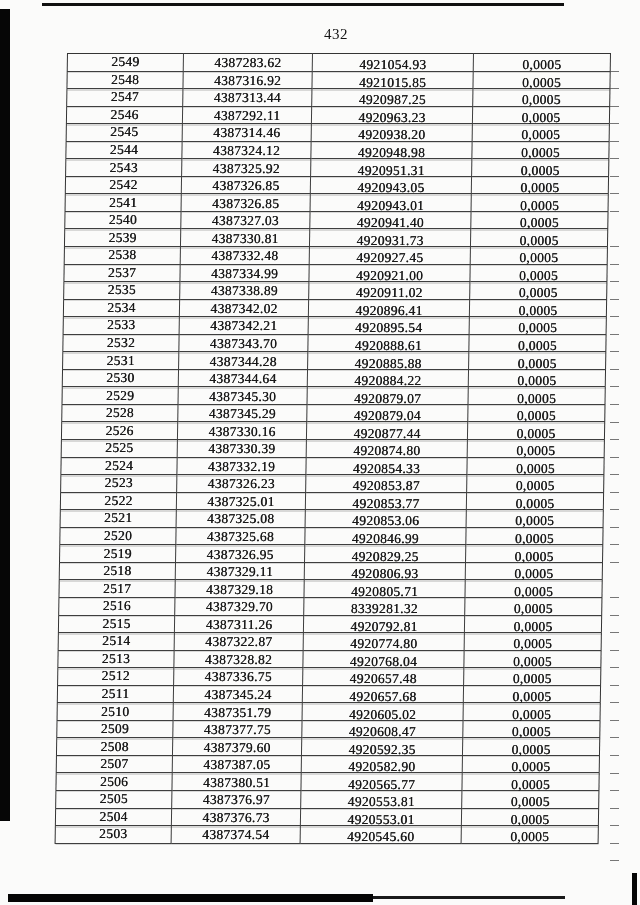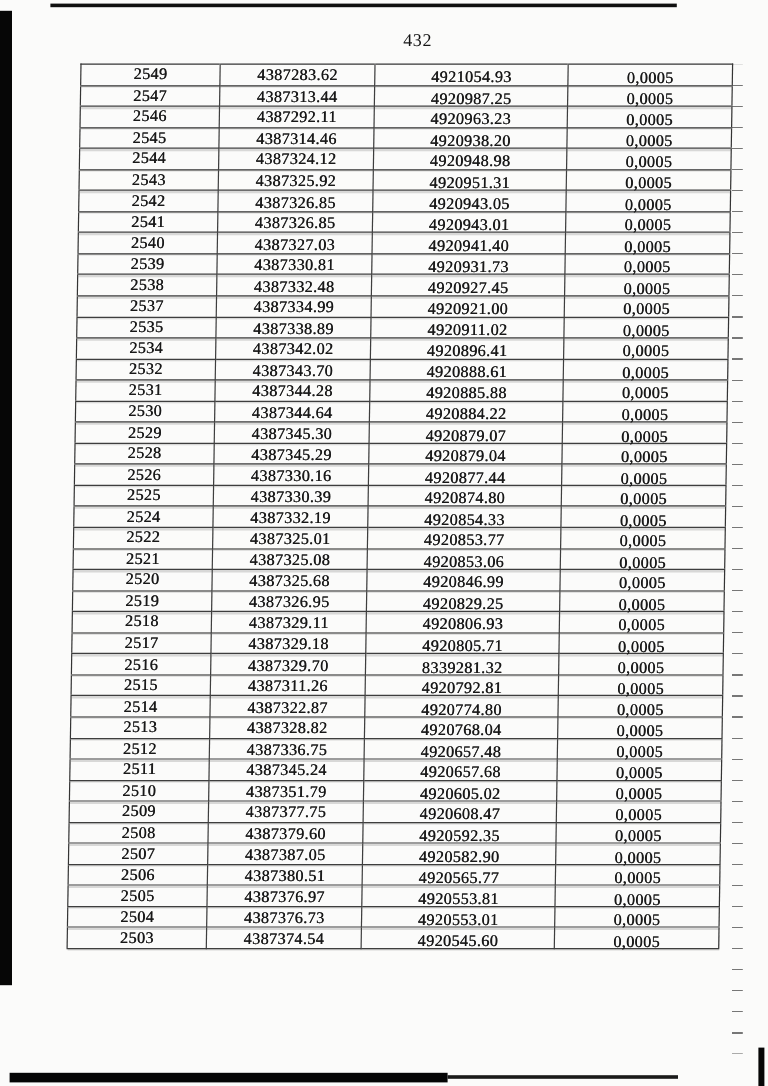--- a/index.html
+++ b/index.html
@@ -8,21 +8,21 @@
     background: #fbfbfa;
     position: relative;
     overflow: hidden;
     font-family: "Liberation Serif", serif;
     color: #181818;
   }
 
   
   .page-number {
     position: absolute;
-    top: 26px; left: 336px;
+    top: 26px; left: 324px;
     font-size: 15px;
     letter-spacing: 0.5px;
     color: #141414;
   }
 
   
   .coords-table {
     position: absolute;
     left: 67px; top: 53px;
     border-collapse: collapse;
@@ -114,20 +114,26 @@
       <col style="width:137px">
     </colgroup>
     <tbody>
         <tr>
           <td><span class="c1">2549</span></td>
           <td><span class="c2">4387283.62</span></td>
           <td><span class="c3">4921054.93</span></td>
           <td><span class="c4">0,0005</span></td>
         </tr>
         <tr>
+          <td><span class="c1">2548</span></td>
+          <td><span class="c2">4387316.92</span></td>
+          <td><span class="c3">4921015.85</span></td>
+          <td><span class="c4">0,0005</span></td>
+        </tr>
+        <tr>
           <td><span class="c1">2547</span></td>
           <td><span class="c2">4387313.44</span></td>
           <td><span class="c3">4920987.25</span></td>
           <td><span class="c4">0,0005</span></td>
         </tr>
         <tr>
           <td><span class="c1">2546</span></td>
           <td><span class="c2">4387292.11</span></td>
           <td><span class="c3">4920963.23</span></td>
           <td><span class="c4">0,0005</span></td>
@@ -192,20 +198,26 @@
           <td><span class="c3">4920911.02</span></td>
           <td><span class="c4">0,0005</span></td>
         </tr>
         <tr>
           <td><span class="c1">2534</span></td>
           <td><span class="c2">4387342.02</span></td>
           <td><span class="c3">4920896.41</span></td>
           <td><span class="c4">0,0005</span></td>
         </tr>
         <tr>
+          <td><span class="c1">2533</span></td>
+          <td><span class="c2">4387342.21</span></td>
+          <td><span class="c3">4920895.54</span></td>
+          <td><span class="c4">0,0005</span></td>
+        </tr>
+        <tr>
           <td><span class="c1">2532</span></td>
           <td><span class="c2">4387343.70</span></td>
           <td><span class="c3">4920888.61</span></td>
           <td><span class="c4">0,0005</span></td>
         </tr>
         <tr>
           <td><span class="c1">2531</span></td>
           <td><span class="c2">4387344.28</span></td>
           <td><span class="c3">4920885.88</span></td>
           <td><span class="c4">0,0005</span></td>
@@ -240,20 +252,26 @@
           <td><span class="c3">4920874.80</span></td>
           <td><span class="c4">0,0005</span></td>
         </tr>
         <tr>
           <td><span class="c1">2524</span></td>
           <td><span class="c2">4387332.19</span></td>
           <td><span class="c3">4920854.33</span></td>
           <td><span class="c4">0,0005</span></td>
         </tr>
         <tr>
+          <td><span class="c1">2523</span></td>
+          <td><span class="c2">4387326.23</span></td>
+          <td><span class="c3">4920853.87</span></td>
+          <td><span class="c4">0,0005</span></td>
+        </tr>
+        <tr>
           <td><span class="c1">2522</span></td>
           <td><span class="c2">4387325.01</span></td>
           <td><span class="c3">4920853.77</span></td>
           <td><span class="c4">0,0005</span></td>
         </tr>
         <tr>
           <td><span class="c1">2521</span></td>
           <td><span class="c2">4387325.08</span></td>
           <td><span class="c3">4920853.06</span></td>
           <td><span class="c4">0,0005</span></td>

